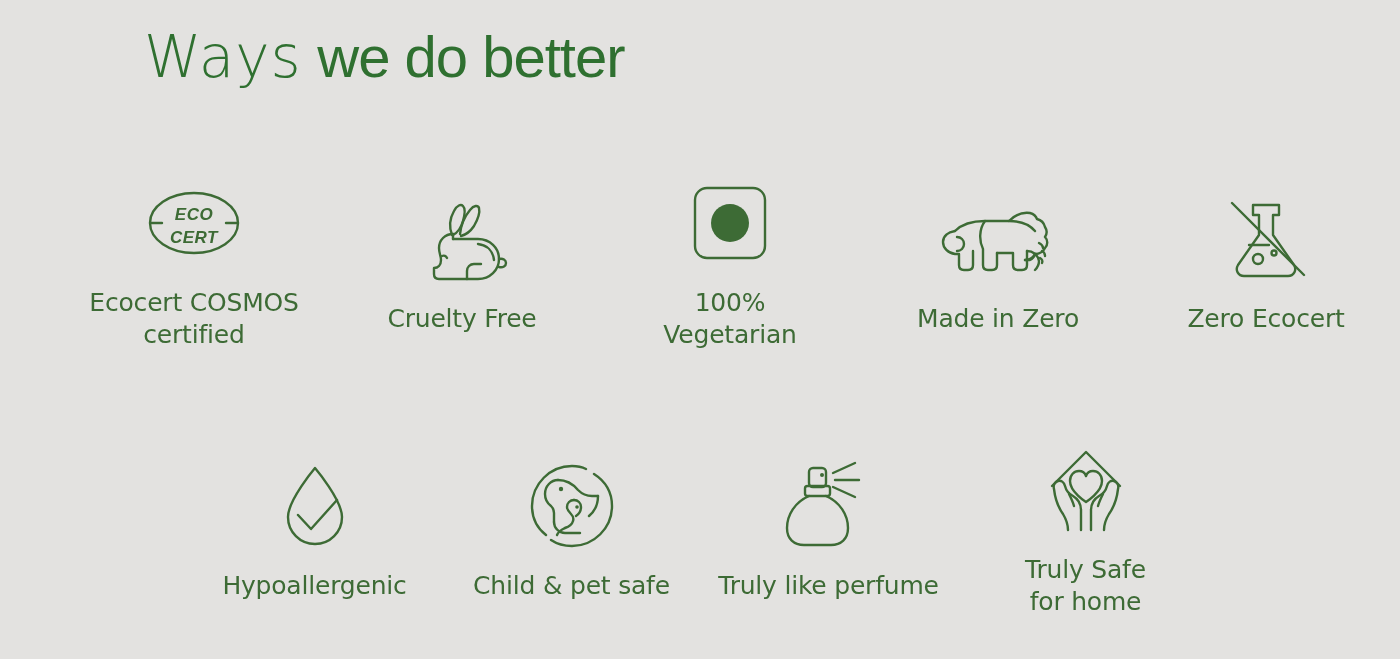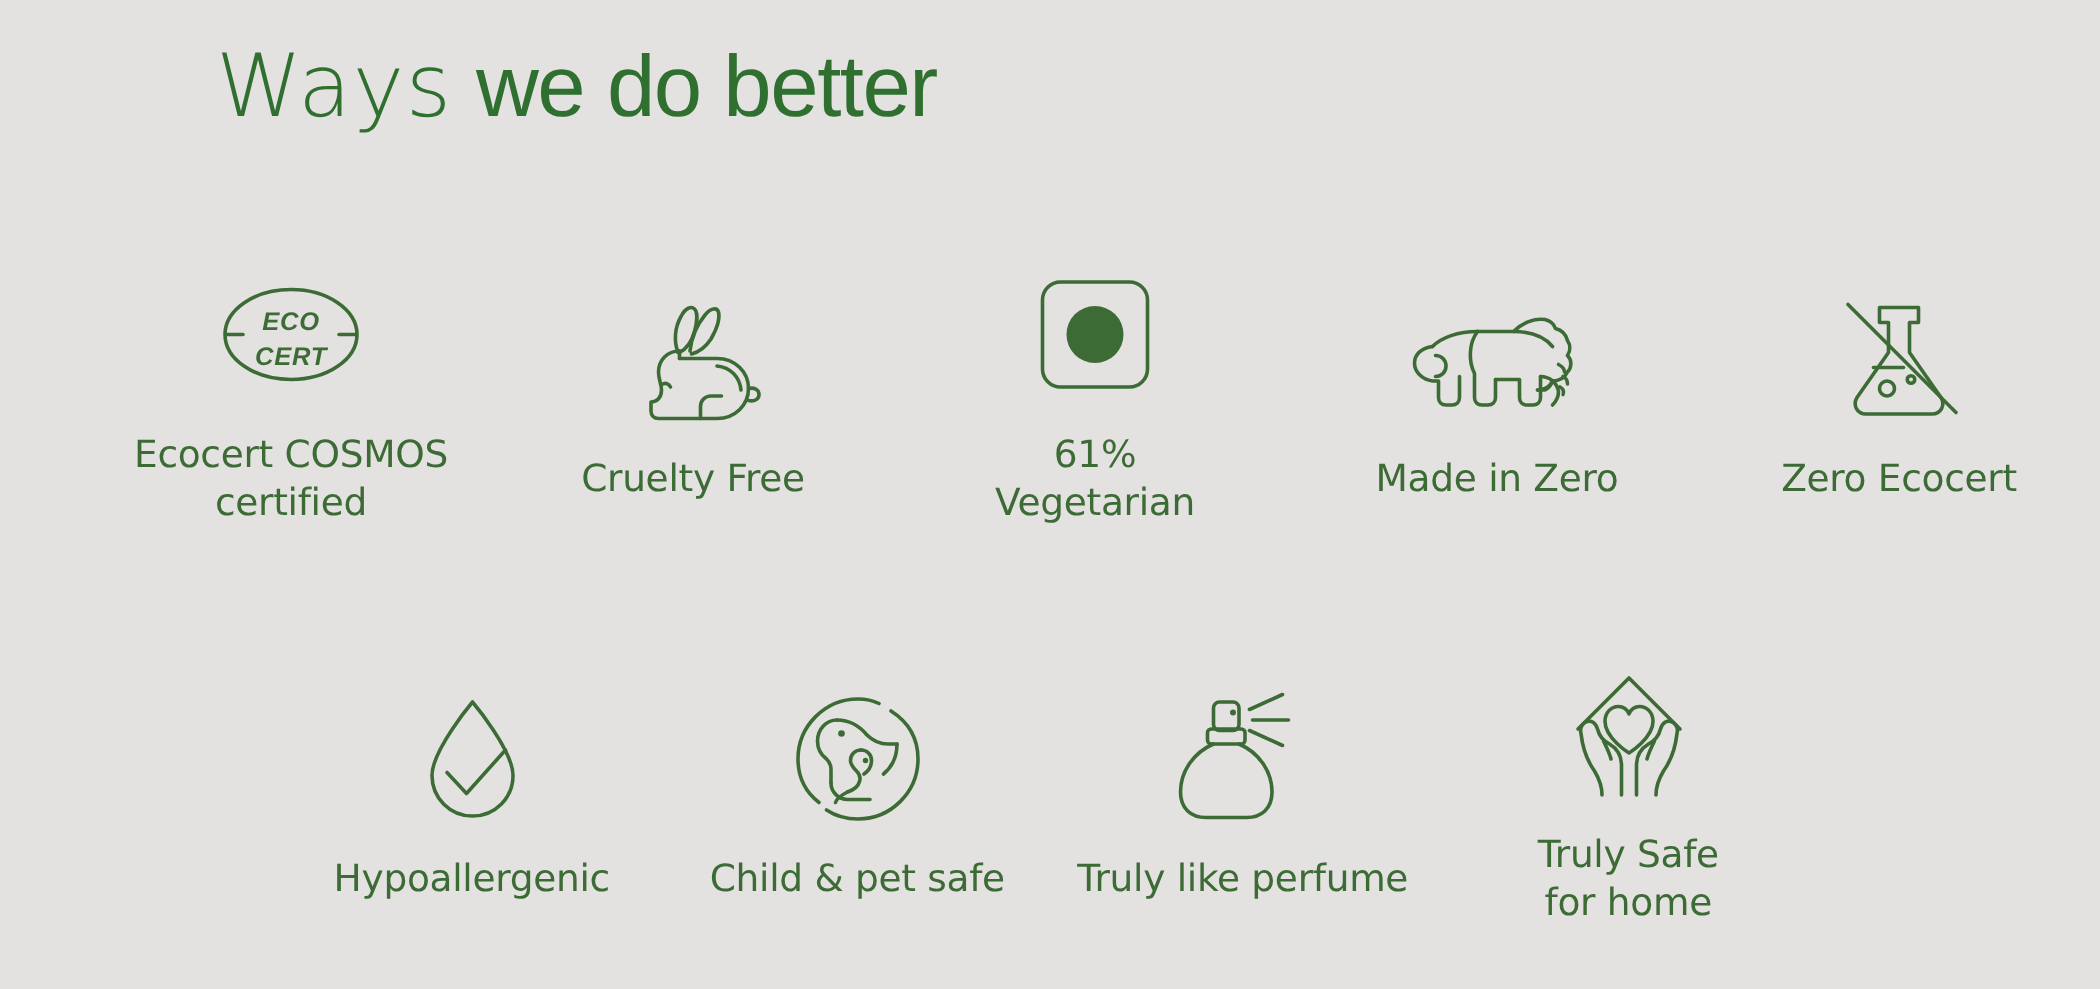--- a/index.html
+++ b/index.html
@@ -142,21 +142,21 @@
     <div class="badge-label">Cruelty Free</div>
   </div>
 
   <div class="badge">
     <div class="badge-icon">
       <svg width="76" height="76" viewBox="0 0 76 76" aria-hidden="true">
         <rect class="stroke" x="3" y="3" width="70" height="70" rx="12" ry="12" stroke-width="3.2"></rect>
         <circle class="fill" cx="38" cy="38" r="19"></circle>
       </svg>
     </div>
-    <div class="badge-label">61%
+    <div class="badge-label">100%
 Vegetarian</div>
   </div>
 
   <div class="badge">
     <div class="badge-icon">
       <svg width="126" height="72" viewBox="0 0 126 72" aria-hidden="true">
         <path class="stroke" d="M20 28 C13 29 8 33 8 39 C8 45 13 50 20 51 L24 51 L24 62 C24 65 26 67 29 67 L33 67 C36 67 38 65 38 62 L38 48"></path>
         <path class="stroke" d="M20 28 C26 22 37 18 50 18 L74 18 C80 12 88 9 95 10 C99 11 101 13 102 16 C106 17 109 20 110 24 C112 27 112 31 110 34 C113 37 113 42 110 45 C108 49 104 51 100 51 C98 55 94 57 90 57"></path>
         <path class="stroke" d="M74 18 C86 18 95 22 100 28"></path>
         <path class="stroke" d="M50 18 C44 26 44 38 48 46 L48 62 C48 65 50 67 53 67 L57 67 C60 67 62 65 62 62 L62 50"></path>

